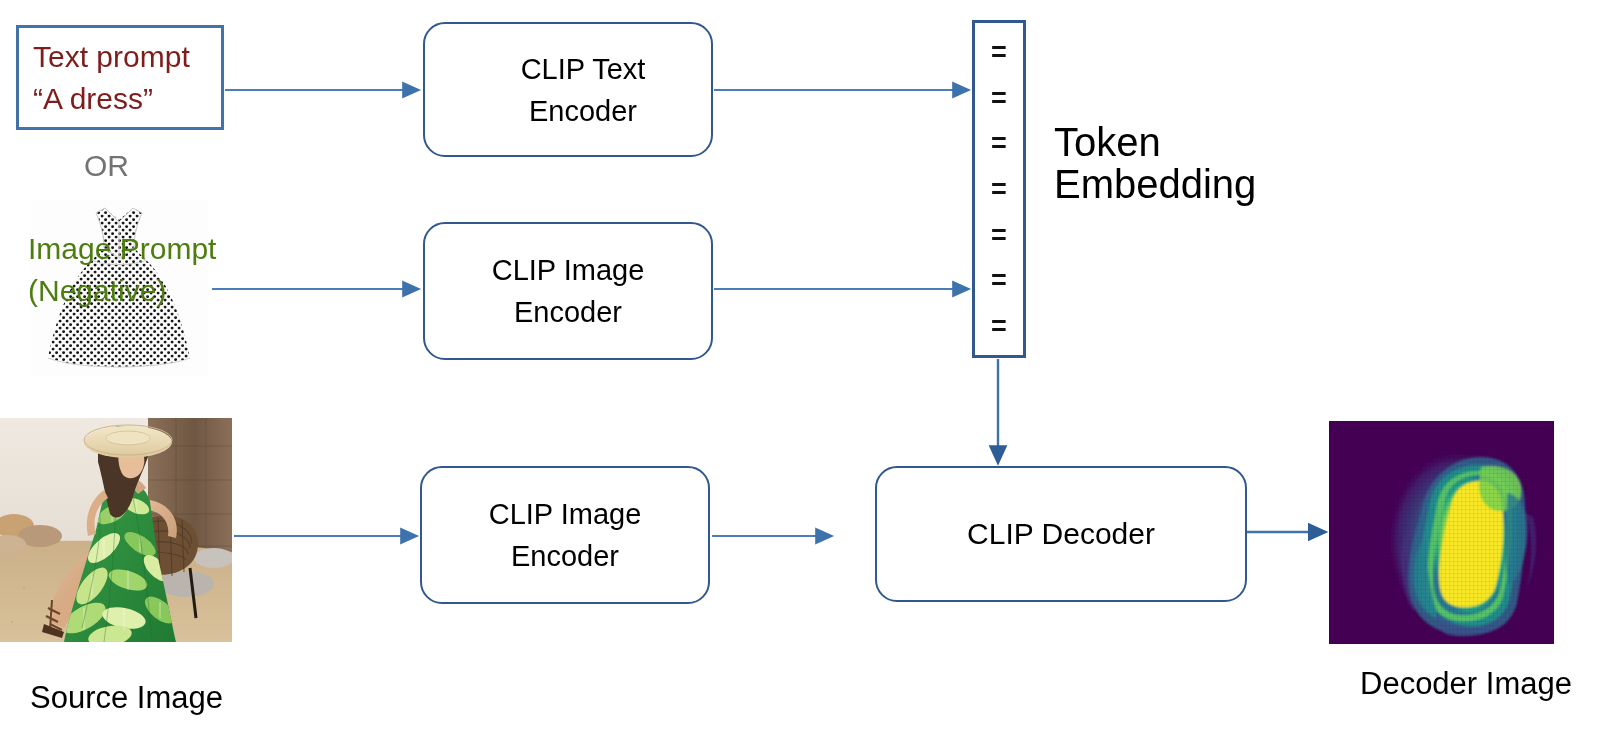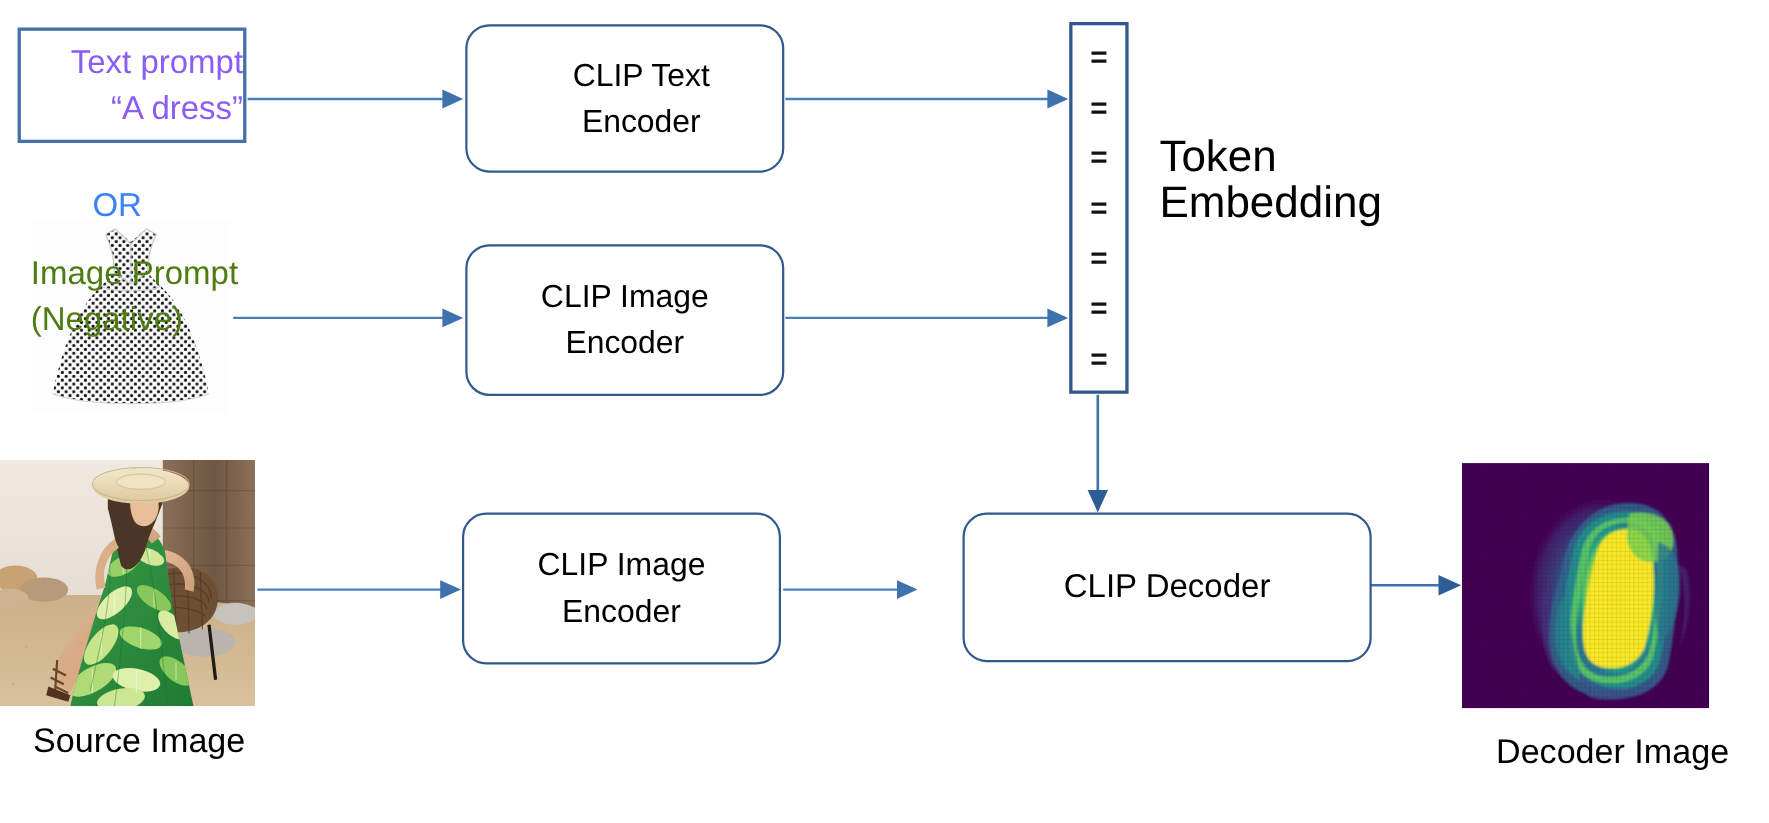--- a/index.html
+++ b/index.html
@@ -25,31 +25,30 @@
     left: 16px; top: 25px;
     width: 208px; height: 105px;
     border: 3px solid #4472a8;
     background: #ffffff;
     box-sizing: border-box;
     padding: 8px 0 0 14px;
   }
   .prompt-line {
     font-size: 30px;
     line-height: 42px;
-    color: #8b5cf6;
+    color: #7f1d1d;
     white-space: nowrap;
-    text-align: right;
   }
 
   
   .or-label {
-    left: 84px; top: 169px;
+    left: 84px; top: 148px;
     font-size: 30px;
     line-height: 36px;
-    color: #3b82f6;
+    color: #737373;
   }
 
   
   .dress-pic {
     left: 30px; top: 200px;
     width: 178px; height: 176px;
     background: #fdfdfd;
     overflow: hidden;
   }
   .dress-svg { display:block; width:100%; height:100%; }
@@ -69,21 +68,21 @@
     overflow: hidden;
   }
   .source-svg { display:block; width:100%; height:100%; }
 
   .caption {
     font-size: 31px;
     line-height: 38px;
     color: #000;
     white-space: nowrap;
   }
-  .cap-source { left: 30px; top: 655px; }
+  .cap-source { left: 30px; top: 679px; }
   .cap-target { left: 1360px; top: 665px; }
 
   
   .rbox {
     border: 2.5px solid #31588f;
     border-radius: 22px;
     background: #ffffff;
     box-sizing: border-box;
     display: flex;
     flex-direction: column;

